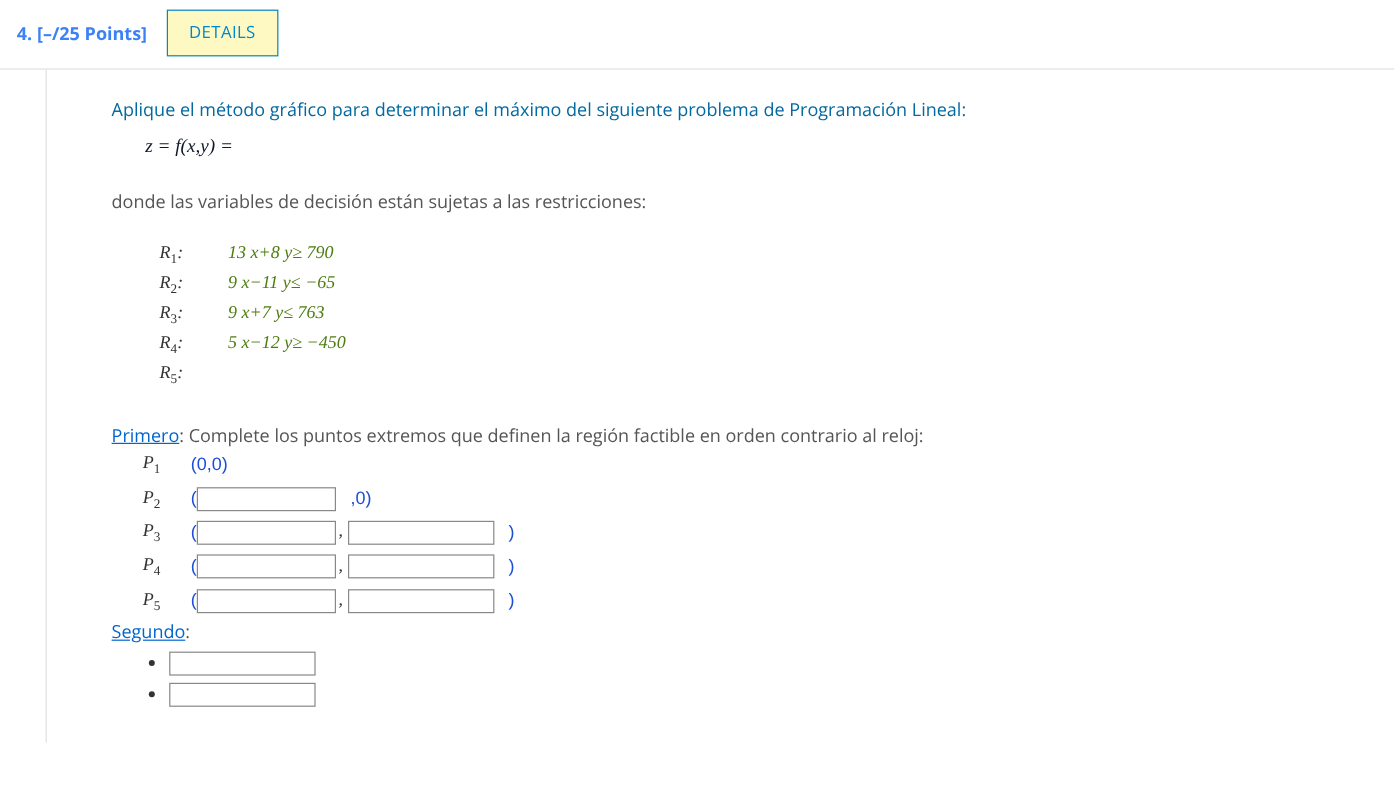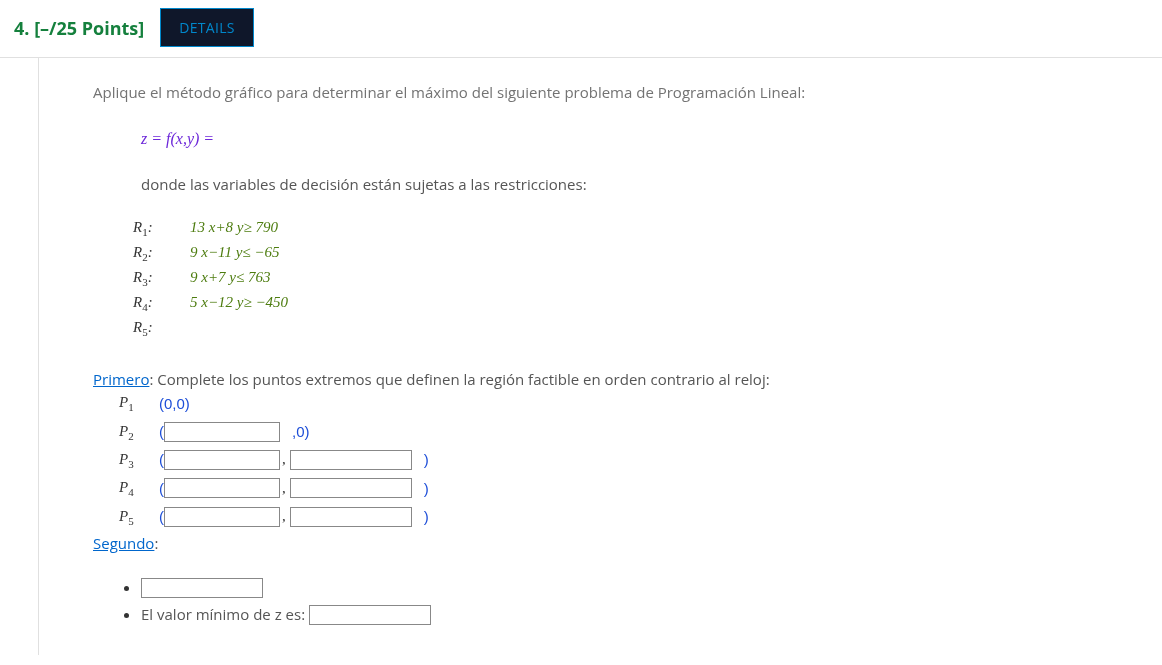--- a/index.html
+++ b/index.html
@@ -12,58 +12,57 @@
     }
     .header-row {
       display: flex;
       align-items: center;
       padding: 8px 14px 10px 14px;
       border-bottom: 1px solid #e0e0e0;
       gap: 16px;
     }
     .qnum {
       font-weight: 700;
-      font-size: 18px;
-      color: #15803d;
+      font-size: 15px;
+      color: #3b82f6;
     }
     .details-btn {
       border: 1px solid #08c;
       color: #08c;
-      background: #0f172a;
+      background: #fef9c3;
       padding: 9px 18px;
       font-size: 14px;
       font-weight: 400;
       cursor: pointer;
       font-family: inherit;
       letter-spacing: 0.3px;
     }
     .content {
       padding: 24px 0 24px 54px;
       border-left: 1px solid #e0e0e0;
       margin-left: 38px;
       max-width: 1060px;
     }
     .prompt {
-      color: #737373;
-      font-size: 15px;
-      margin-bottom: 28px;
+      color: #0369a1;
+      font-size: 15px;
+      margin-bottom: 12px;
     }
     .eqn {
       font-style: italic;
       font-family: "Times New Roman", serif;
       font-size: 16px;
-      margin-left: 48px;
+      margin-left: 28px;
       margin-bottom: 26px;
-      color: #6d28d9;
+      color: #0f172a;
     }
     .subtext {
       color: #555;
       font-size: 15px;
       margin-bottom: 22px;
-      margin-left: 48px;
     }
     .constraints {
       margin-left: 40px;
       margin-bottom: 28px;
       font-family: "Times New Roman", serif;
       font-size: 15px;
       line-height: 1.55;
     }
     .constraints .row {
       display: flex;
@@ -117,21 +116,21 @@
     }
     input.blank-sm {
       width: 122px;
     }
     .segundo {
       color: #06c;
       text-decoration: underline;
       font-size: 15px;
       display: inline-block;
       margin-top: 2px;
-      margin-bottom: 24px;
+      margin-bottom: 6px;
     }
     .bullets {
       margin-left: 30px;
       font-size: 15px;
       color: #333;
     }
     .bullets li {
       margin-bottom: 6px;
       list-style: disc;
       margin-left: 18px;
@@ -223,18 +222,17 @@
     </div>
   </div>
 
   <span class="segundo"><span>Segundo</span></span><span class="section-rest">:</span>
 
   <ul class="bullets">
     <li>
       <input class="blank blank-sm" type="text" style="">
     </li>
     <li>
-      <span>El valor mínimo de z es:</span>
       <input class="blank blank-sm" type="text" style="">
     </li>
   </ul>
 
 </div>
 
 </body></html>

